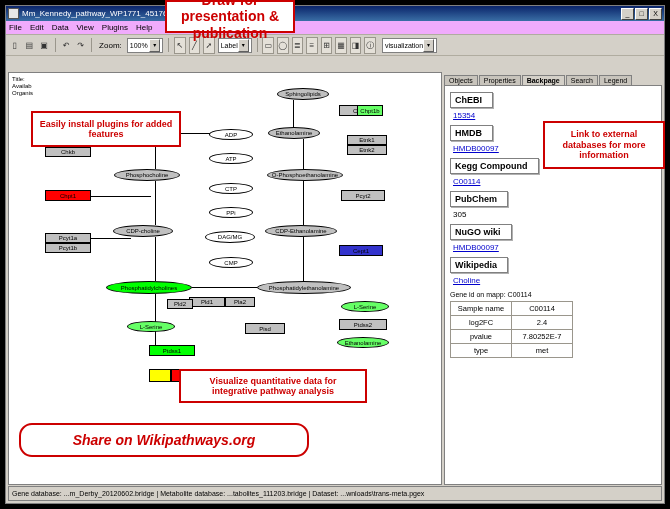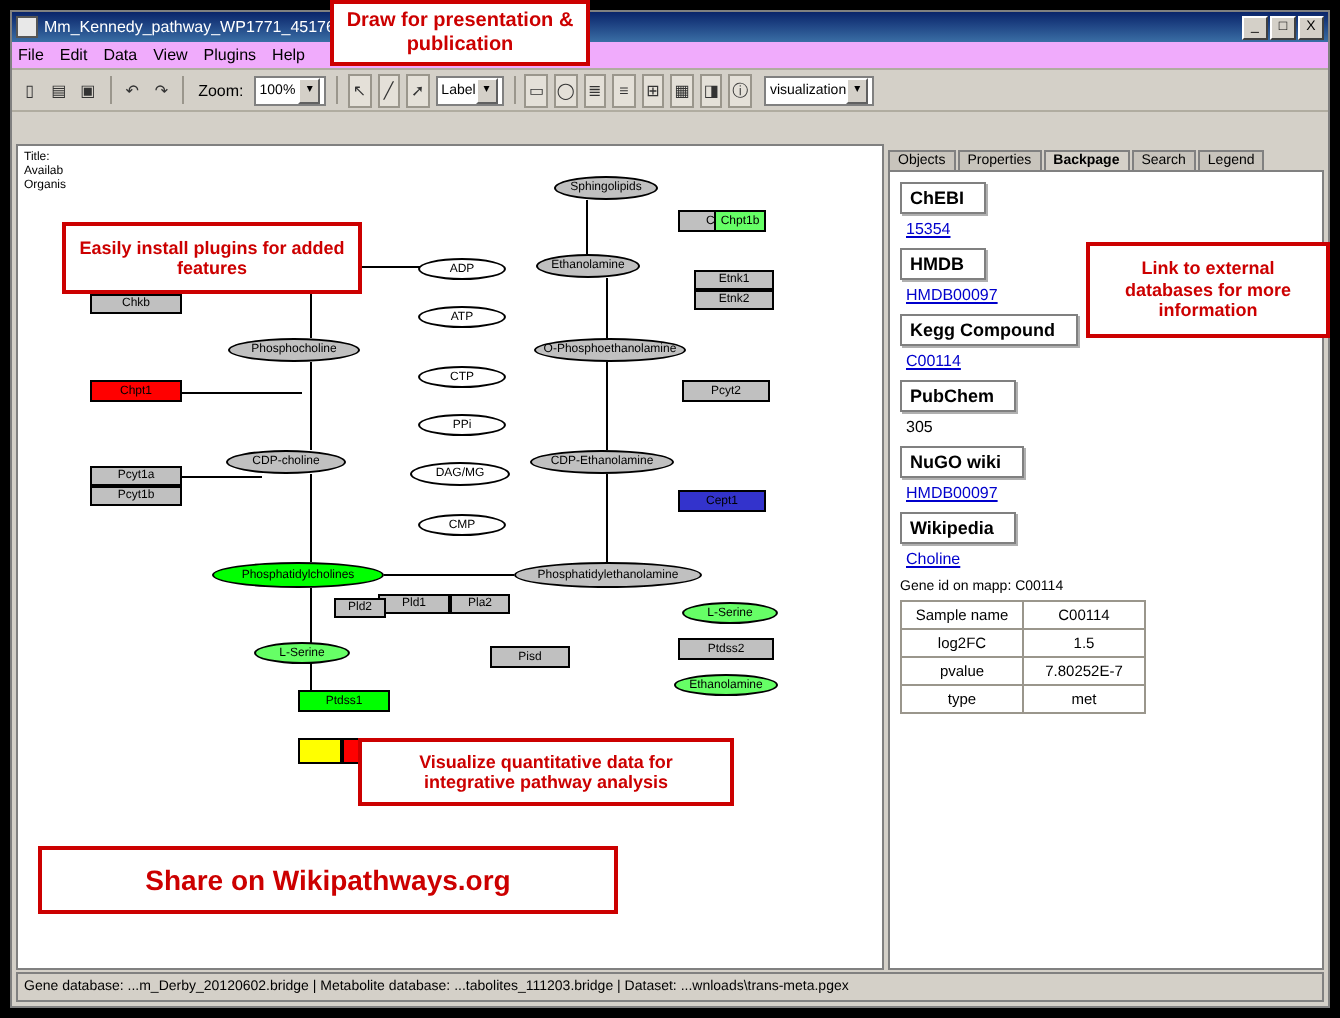--- a/index.html
+++ b/index.html
@@ -67,21 +67,21 @@
   .yellow{background:#ffff00;}
   .blue{background:#3333cc;}
   .lgreen{background:#66ff66;}
 
   .line{position:absolute;background:#000;}
   .hline{height:1px;}
   .vline{width:1px;}
 
   
   .callout{position:absolute;background:#fff;border:2px solid #cc0000;color:#cc0000;font-weight:bold;text-align:center;display:flex;align-items:center;justify-content:center;padding:4px 6px;box-sizing:border-box;line-height:1.15;}
-  .callout.big{font-size:14px;}
+  .callout.big{font-size:14px;font-style:italic;border-radius:13px;}
 </style>
 </head>
 <body>
 
 <div id="app">
   <div class="win">
 
     <div class="titlebar">
       <div class="tb-icon"></div>
       <div class="tb-text">Mm_Kennedy_pathway_WP1771_45176.gpml</div>
@@ -238,37 +238,37 @@
           <div class="geneid">Gene id on mapp: C00114</div>
 
           <table class="exp">
             <tbody>
                 <tr>
               <td>Sample name</td>
               <td>C00114</td>
             </tr>
             <tr>
               <td>log2FC</td>
-              <td>1.5</td>
+              <td>2.4</td>
             </tr>
             <tr>
               <td>pvalue</td>
               <td>7.80252E-7</td>
             </tr>
             <tr>
               <td>type</td>
               <td>met</td>
             </tr>
           </tbody>
             </table>
         </div>
       </div>
     </div>
 
     <div class="statusbar">
       <span>Gene database: ...m_Derby_20120602.bridge | Metabolite database: ...tabolites_111203.bridge | Dataset: ...wnloads\trans-meta.pgex</span>
     </div>
   </div>
 
-  <div class="callout" style="left:165px;top:0px;width:130px;height:33px;font-size:10px;">Draw for presentation &amp; publication</div>
+  <div class="callout" style="left:165px;top:0px;width:130px;height:33px;font-size:14px;">Draw for presentation &amp; publication</div>
 
   <div class="callout" style="left:543px;top:121px;width:122px;height:48px;font-size:9px;">Link  to external databases  for more information</div>
 </div>
 
 </body></html>

